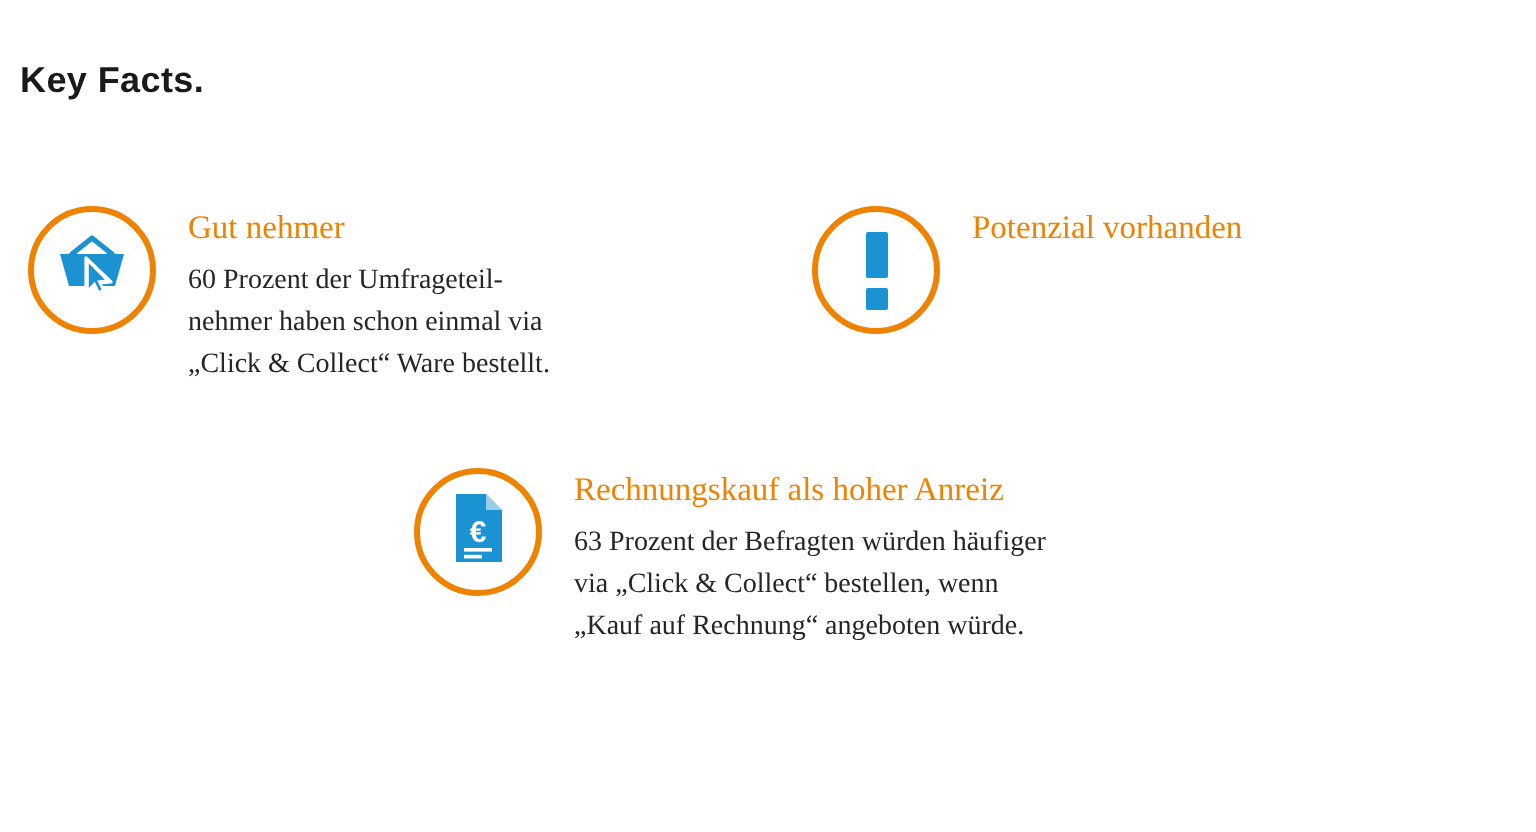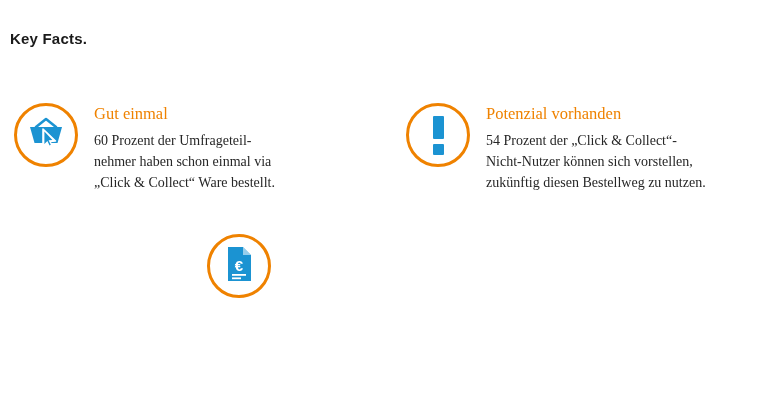--- a/index.html
+++ b/index.html
@@ -13,21 +13,21 @@
     font-family: "Liberation Serif", serif;
     overflow: hidden;
     position: relative;
   }
   .page-title {
     position: absolute;
     left: 10px;
     top: 30px;
     font-family: "Liberation Sans", sans-serif;
     font-weight: bold;
-    font-size: 15px;
+    font-size: 18px;
     color: #1a1a1a;
     letter-spacing: 0.2px;
   }
 
   .fact {
     position: absolute;
     display: flex;
     align-items: flex-start;
   }
 
@@ -100,47 +100,50 @@
     <span>
       <svg width="36" height="32" viewBox="0 0 36 32" xmlns="http://www.w3.org/2000/svg">
         <path d="M2 10 L34 10 L29.5 26 L6.5 26 Z" fill="#1b93d2"></path>
         <path d="M8 10 L18 2 L28 10" fill="none" stroke="#1b93d2" stroke-width="2.6" stroke-linejoin="round" stroke-linecap="round"></path>
         <path d="M15 12 L15 30 L19.2 25.6 L21.8 31 L24.4 29.6 L21.8 24.4 L27.5 24 Z" fill="#ffffff" stroke="#ffffff" stroke-width="1.6" stroke-linejoin="round"></path>
         <path d="M16.4 14.6 L16.4 27 L19.4 23.9 L21.6 28.4 L22.8 27.8 L20.6 23.2 L24.4 22.9 Z" fill="#1b93d2"></path>
       </svg>
     </span>
   </div>
   <div class="fact-text">
-    <div class="fact-heading">Gut einmal</div>
+    <div class="fact-heading">Gut nehmer</div>
     <div class="fact-body">60 Prozent der Umfrageteil-
 nehmer haben schon einmal via
 „Click &amp; Collect“ Ware bestellt.</div>
   </div>
 </div>
 
 <div class="fact" id="fact-1">
   <div class="icon-circle">
     <span class="exclaim-wrap">
       <span class="exclaim-bar"></span>
       <span class="exclaim-dot"></span>
     </span>
   </div>
   <div class="fact-text">
     <div class="fact-heading">Potenzial vorhanden</div>
-    <div class="fact-body">54 Prozent der „Click &amp; Collect“-
-Nicht-Nutzer können sich vorstellen,
-zukünftig diesen Bestellweg zu nutzen.</div>
   </div>
 </div>
 
 <div class="fact" id="fact-2">
   <div class="icon-circle">
     <span>
       <svg width="30" height="36" viewBox="0 0 30 36" xmlns="http://www.w3.org/2000/svg">
         <path d="M4 1 L19 1 L27 9 L27 35 L4 35 Z" fill="#1b93d2"></path>
         <path d="M19 1 L19 9 L27 9 Z" fill="#ffffff" opacity="0.55"></path>
         <text x="15" y="25" font-family="Liberation Sans, sans-serif" font-size="15" font-weight="bold" fill="#ffffff" text-anchor="middle">€</text>
         <rect x="8" y="28" width="14" height="1.8" fill="#ffffff"></rect>
         <rect x="8" y="31.4" width="9" height="1.8" fill="#ffffff"></rect>
       </svg>
     </span>
   </div>
+  <div class="fact-text">
+    <div class="fact-heading">Rechnungskauf als hoher Anreiz</div>
+    <div class="fact-body">63 Prozent der Befragten würden häufiger
+via „Click &amp; Collect“ bestellen, wenn
+„Kauf auf Rechnung“ angeboten würde.</div>
+  </div>
 </div>
 
 </body></html>

